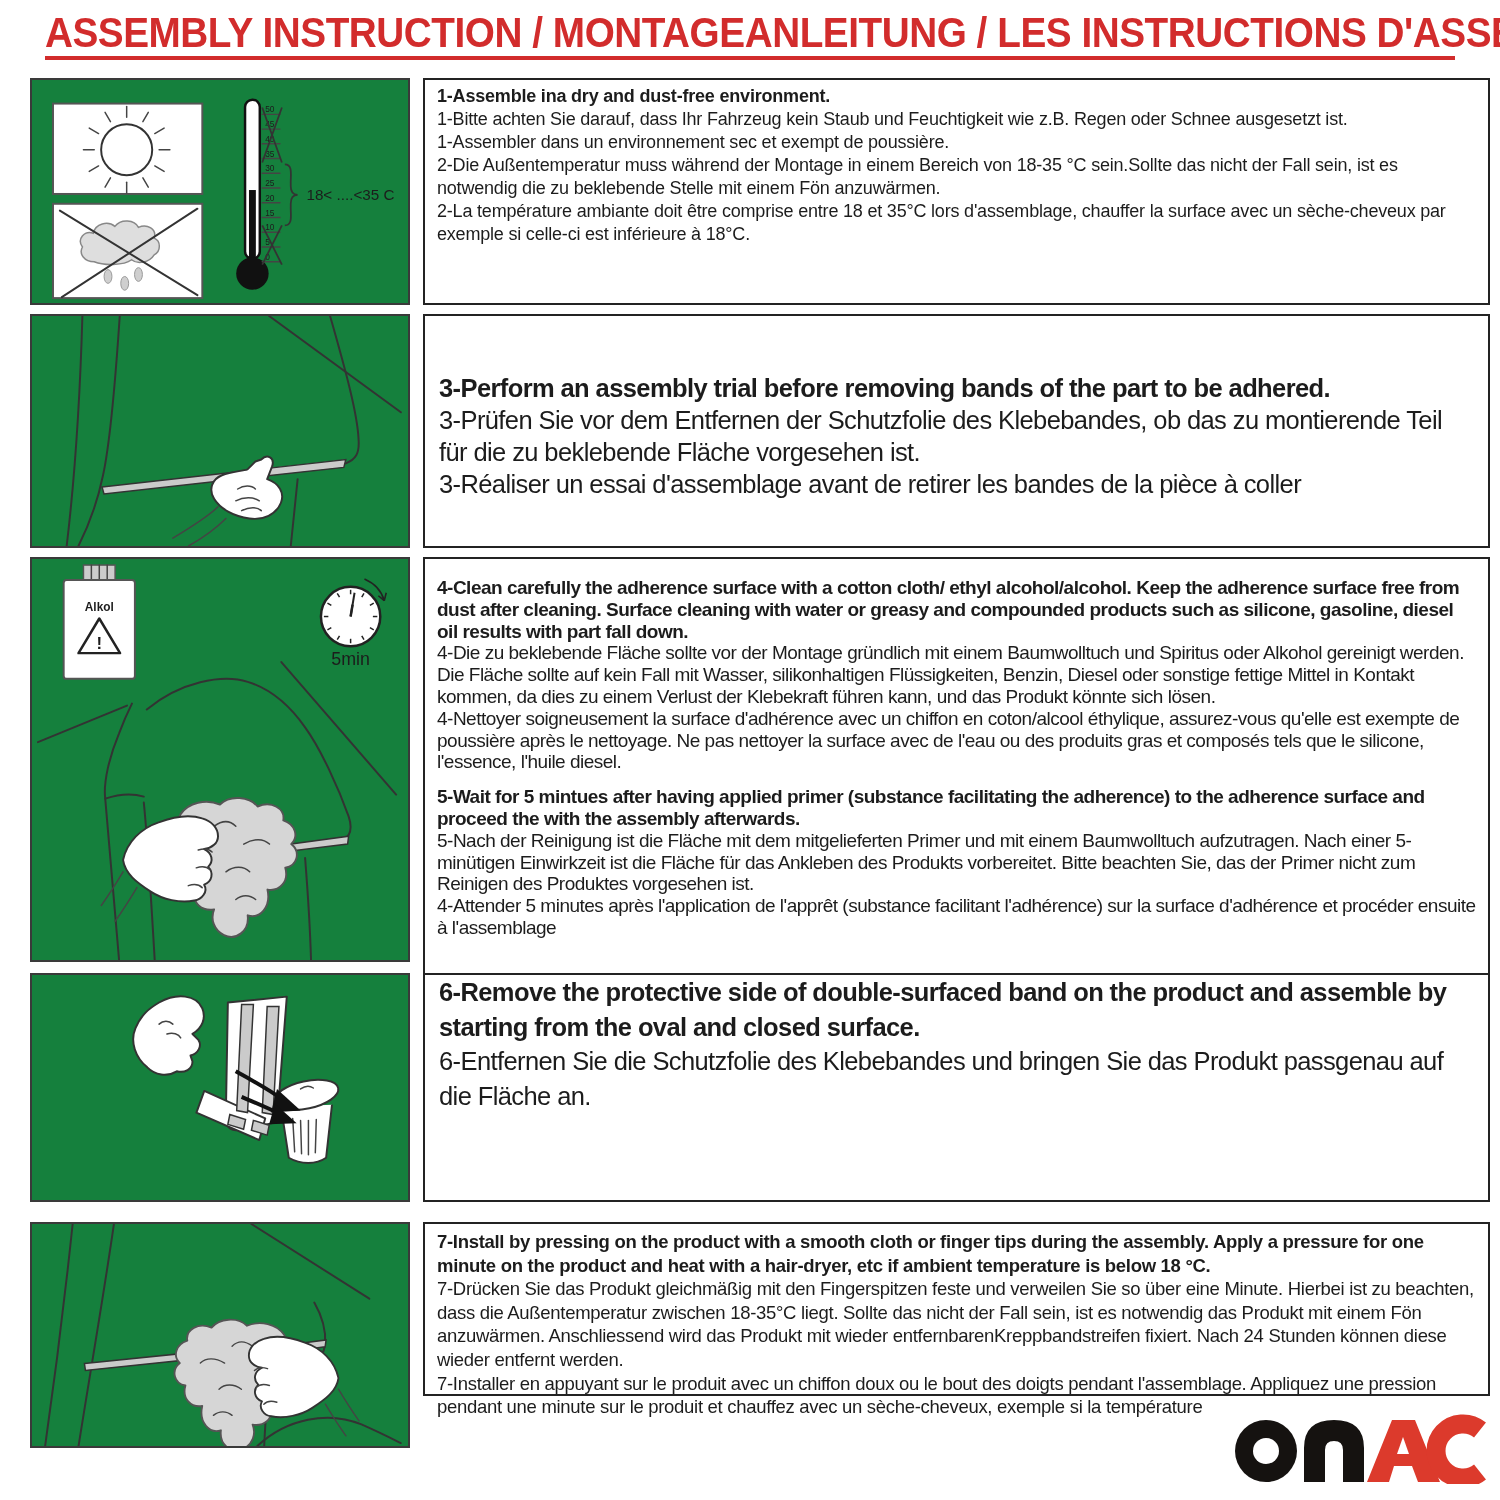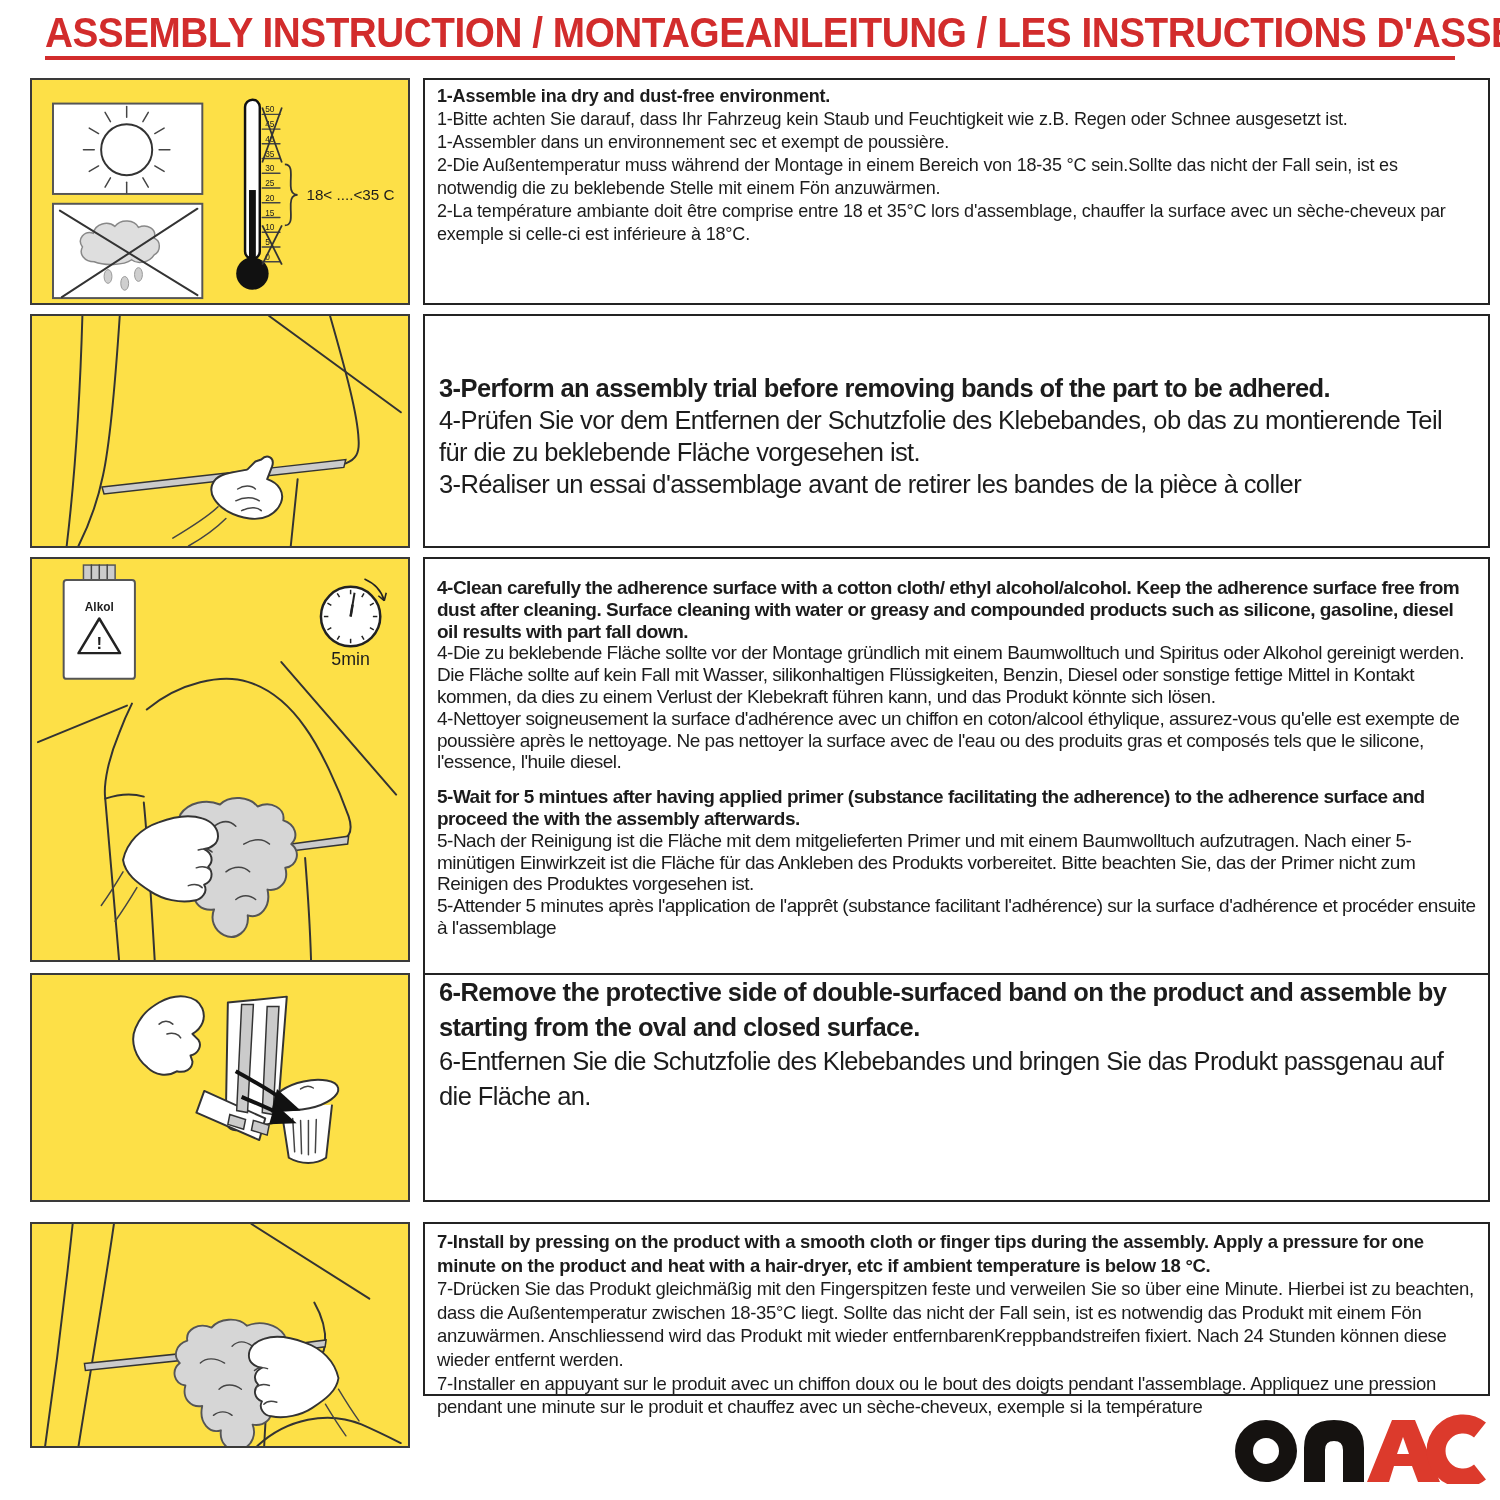--- a/index.html
+++ b/index.html
@@ -2,21 +2,21 @@
 <html><head>
 <meta charset="utf-8">
 <style>
   html,body{margin:0;padding:0;background:#fff;}
   .page{position:relative;width:1500px;height:1500px;background:#fff;overflow:hidden;
         font-family:"Liberation Sans",sans-serif;color:#1c1c1c;}
   .title{position:absolute;left:45px;top:8px;margin:0;font-size:43px;font-weight:bold;
          letter-spacing:-0.5px;color:#d22c2c;white-space:nowrap;
          transform:scaleX(0.9);transform-origin:left center;}
   .title-rule{position:absolute;left:45px;top:56px;width:1410px;height:4px;background:#d22c2c;}
-  .figbox{position:absolute;left:30px;width:380px;border:2px solid #3a3a3a;background:#fde047;box-sizing:border-box;}
+  .figbox{position:absolute;left:30px;width:380px;border:2px solid #3a3a3a;background:#15803d;box-sizing:border-box;}
   .tbox{position:absolute;left:423px;width:1067px;border:2px solid #232323;background:#fff;box-sizing:border-box;}
   .p{margin:0;}
   .bold{font-weight:bold;}
   .gap{margin-top:13px;}
   .t1{top:78px;height:227px;}   .x1{top:78px;height:227px;padding:5px 12px;font-size:18px;line-height:23px;letter-spacing:-0.2px;}
   .t2{top:314px;height:234px;}  .x2{top:314px;height:234px;padding:56px 16px 0 14px;font-size:25.5px;line-height:32px;letter-spacing:-0.6px;}
   .t3{top:557px;height:405px;}  .x3{top:557px;height:457px;padding:18px 12px;font-size:19px;line-height:21.8px;letter-spacing:-0.5px;}
   .t4{top:973px;height:229px;}  .x4{top:973px;height:229px;padding:0 14px 0;font-size:25.5px;line-height:34.5px;letter-spacing:-0.6px;}
   .t5{top:1222px;height:226px;} .x5{top:1222px;height:174px;padding:6px 12px;font-size:18.5px;line-height:23.6px;letter-spacing:-0.3px;}
   svg{display:block;}
@@ -134,21 +134,21 @@
           <path d="M212,198 C220,194 228,194 232,198"></path>
           <path d="M142,226 C162,214 180,202 188,194"></path>
           <path d="M158,234 C172,226 186,216 196,206"></path>
         </g>
       </g>
     </svg>
   </div>
 
   <div class="tbox x2">
     <p class="p bold">3-Perform an assembly trial before removing bands of the part to be adhered.</p>
-    <p class="p">4-Prüfen Sie vor dem Entfernen der Schutzfolie des Klebebandes, ob das zu montierende Teil für die zu beklebende Fläche vorgesehen ist.</p>
+    <p class="p">3-Prüfen Sie vor dem Entfernen der Schutzfolie des Klebebandes, ob das zu montierende Teil für die zu beklebende Fläche vorgesehen ist.</p>
     <p class="p">3-Réaliser un essai d'assemblage avant de retirer les bandes de la pièce à coller</p>
   </div>
 
   <div class="figbox t3">
     <svg viewBox="0 0 380 405" width="376" height="401">
       <g>
         <rect x="52" y="6" width="32" height="15" fill="#ccc" stroke="#555" stroke-width="1.5"></rect>
         <line x1="60" y1="6" x2="60" y2="21" class="thin"></line>
           <line x1="68" y1="6" x2="68" y2="21" class="thin"></line>
           <line x1="76" y1="6" x2="76" y2="21" class="thin"></line>
@@ -210,21 +210,21 @@
       </g>
     </svg>
   </div>
 
   <div class="tbox x3">
     <p class="p bold">4-Clean carefully the adherence surface with a cotton cloth/ ethyl alcohol/alcohol. Keep the adherence surface free from dust after cleaning. Surface cleaning with water or greasy and compounded products such as silicone, gasoline, diesel oil results with part fall down.</p>
     <p class="p">4-Die zu beklebende Fläche sollte vor der Montage gründlich mit einem Baumwolltuch und Spiritus oder Alkohol gereinigt werden. Die Fläche sollte auf kein Fall mit Wasser, silikonhaltigen Flüssigkeiten, Benzin, Diesel oder sonstige fettige Mittel in Kontakt kommen, da dies zu einem Verlust der Klebekraft führen kann, und das Produkt könnte sich lösen.</p>
     <p class="p">4-Nettoyer soigneusement la surface d'adhérence avec un chiffon en coton/alcool éthylique, assurez-vous qu'elle est exempte de poussière après le nettoyage. Ne pas nettoyer la surface avec de l'eau ou des produits gras et composés tels que le silicone, l'essence, l'huile diesel.</p>
     <p class="p bold gap">5-Wait for 5 mintues after having applied primer (substance facilitating the adherence) to the adherence surface and proceed the with the assembly afterwards.</p>
     <p class="p">5-Nach der Reinigung ist die Fläche mit dem mitgelieferten Primer und mit einem Baumwolltuch aufzutragen. Nach einer 5-minütigen Einwirkzeit ist die Fläche für das Ankleben des Produkts vorbereitet. Bitte beachten Sie, das der Primer nicht zum Reinigen des Produktes vorgesehen ist.</p>
-    <p class="p">5-Attender 5 minutes après l'application de l'apprêt (substance facilitant l'adhérence) sur la surface d'adhérence et procéder ensuite à l'assemblage</p>
+    <p class="p">4-Attender 5 minutes après l'application de l'apprêt (substance facilitant l'adhérence) sur la surface d'adhérence et procéder ensuite à l'assemblage</p>
   </div>
 
   <div class="figbox t4">
     <svg viewBox="0 0 380 229" width="376" height="225">
       <g>
         <path class="hand" d="M128,28 C146,18 166,20 172,34 C176,44 172,54 162,60 L168,66 C172,72 168,80 160,82 L162,88 C162,96 154,100 146,98 C136,104 124,102 116,94 C104,84 98,68 104,54 C110,40 118,34 128,28 Z"></path>
         <g class="thin">
           <path d="M136,60 C142,58 148,60 150,64"></path>
           <path d="M128,50 C132,46 138,46 142,50"></path>
         </g>

